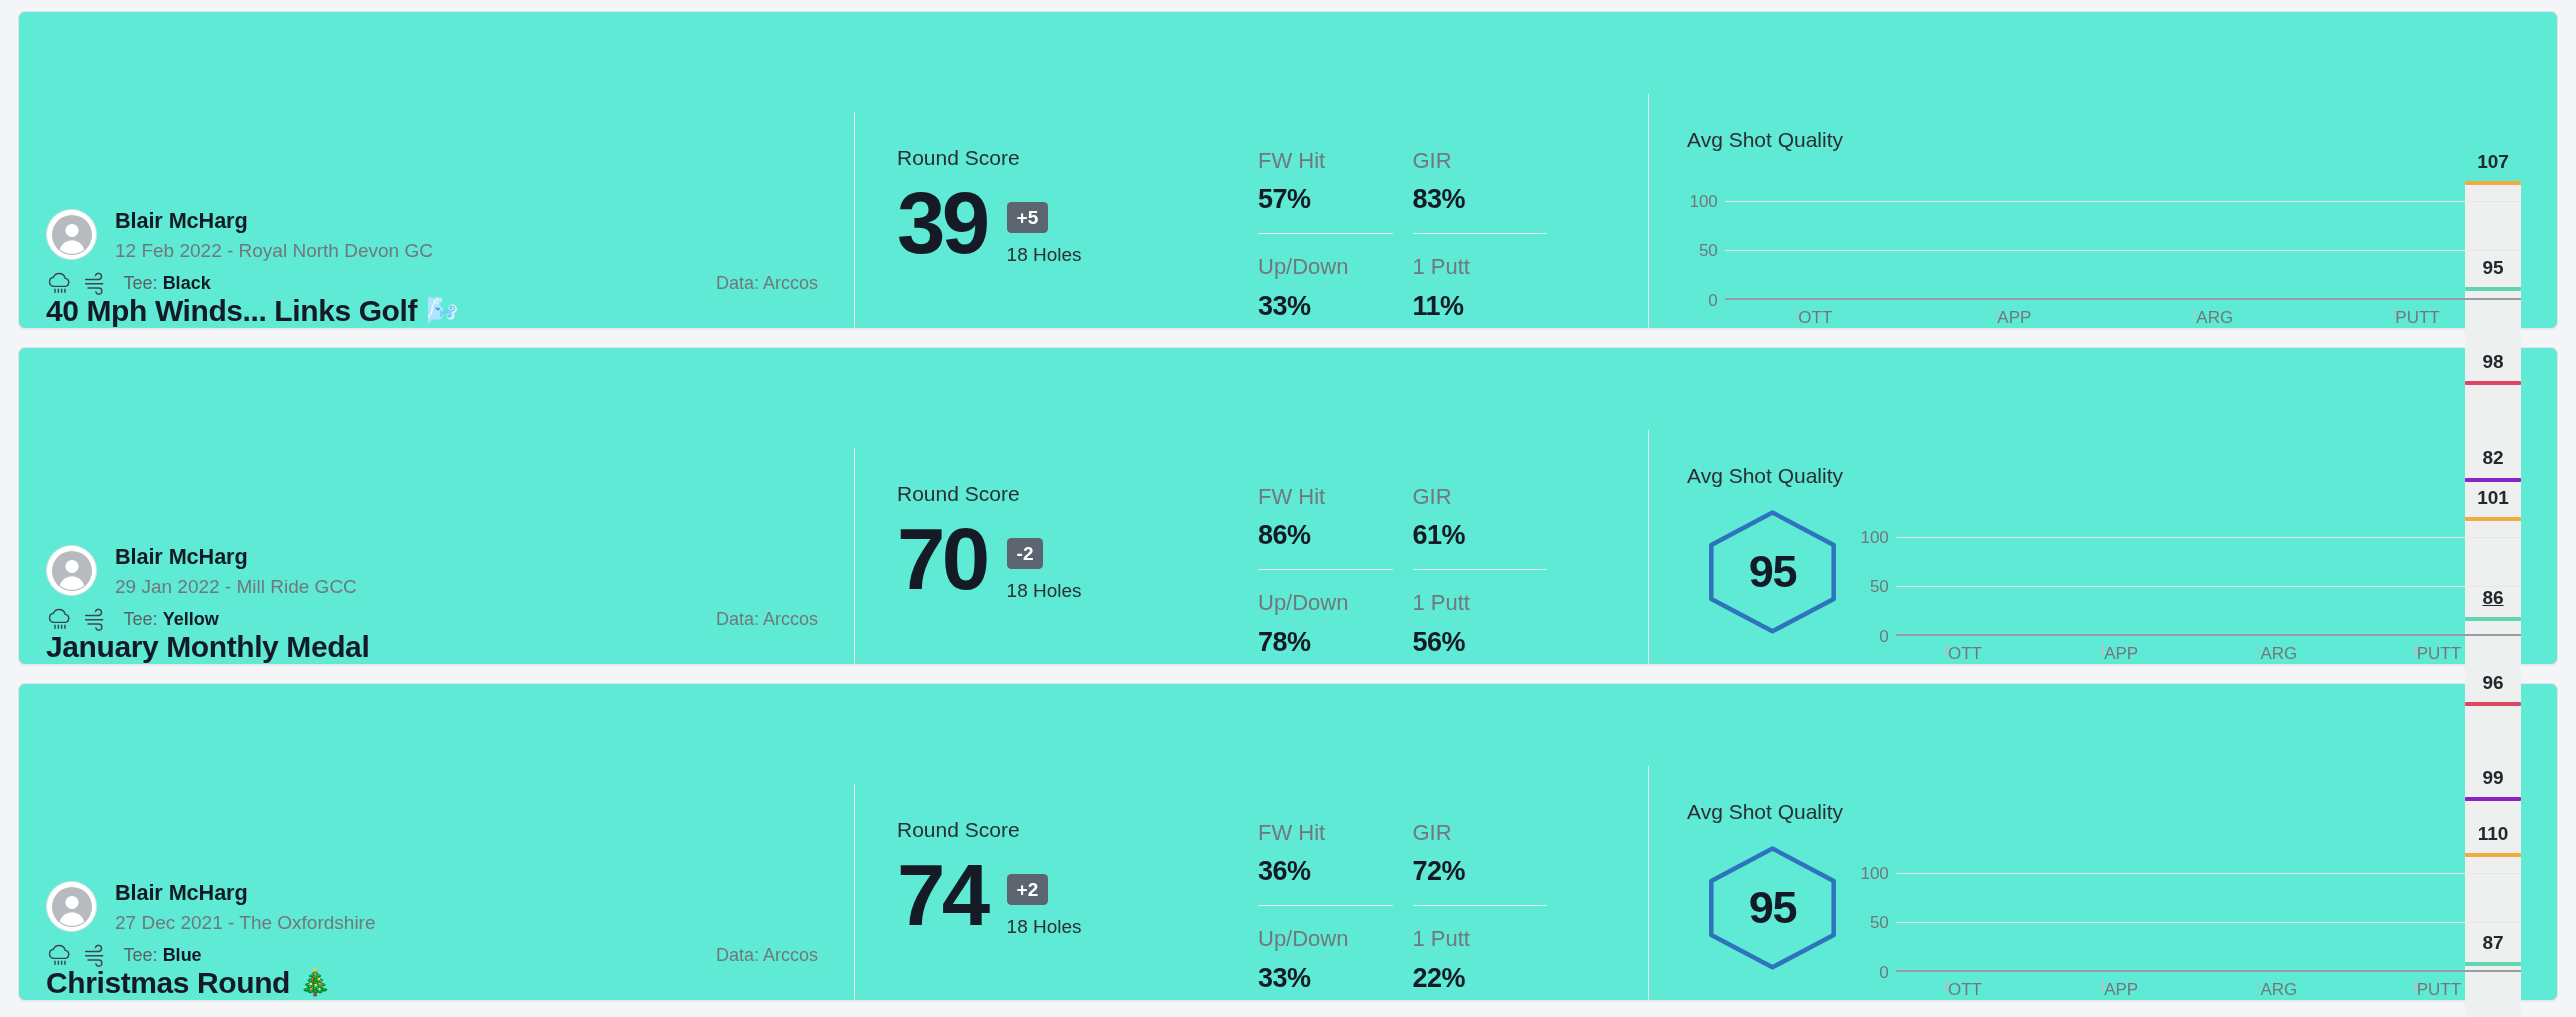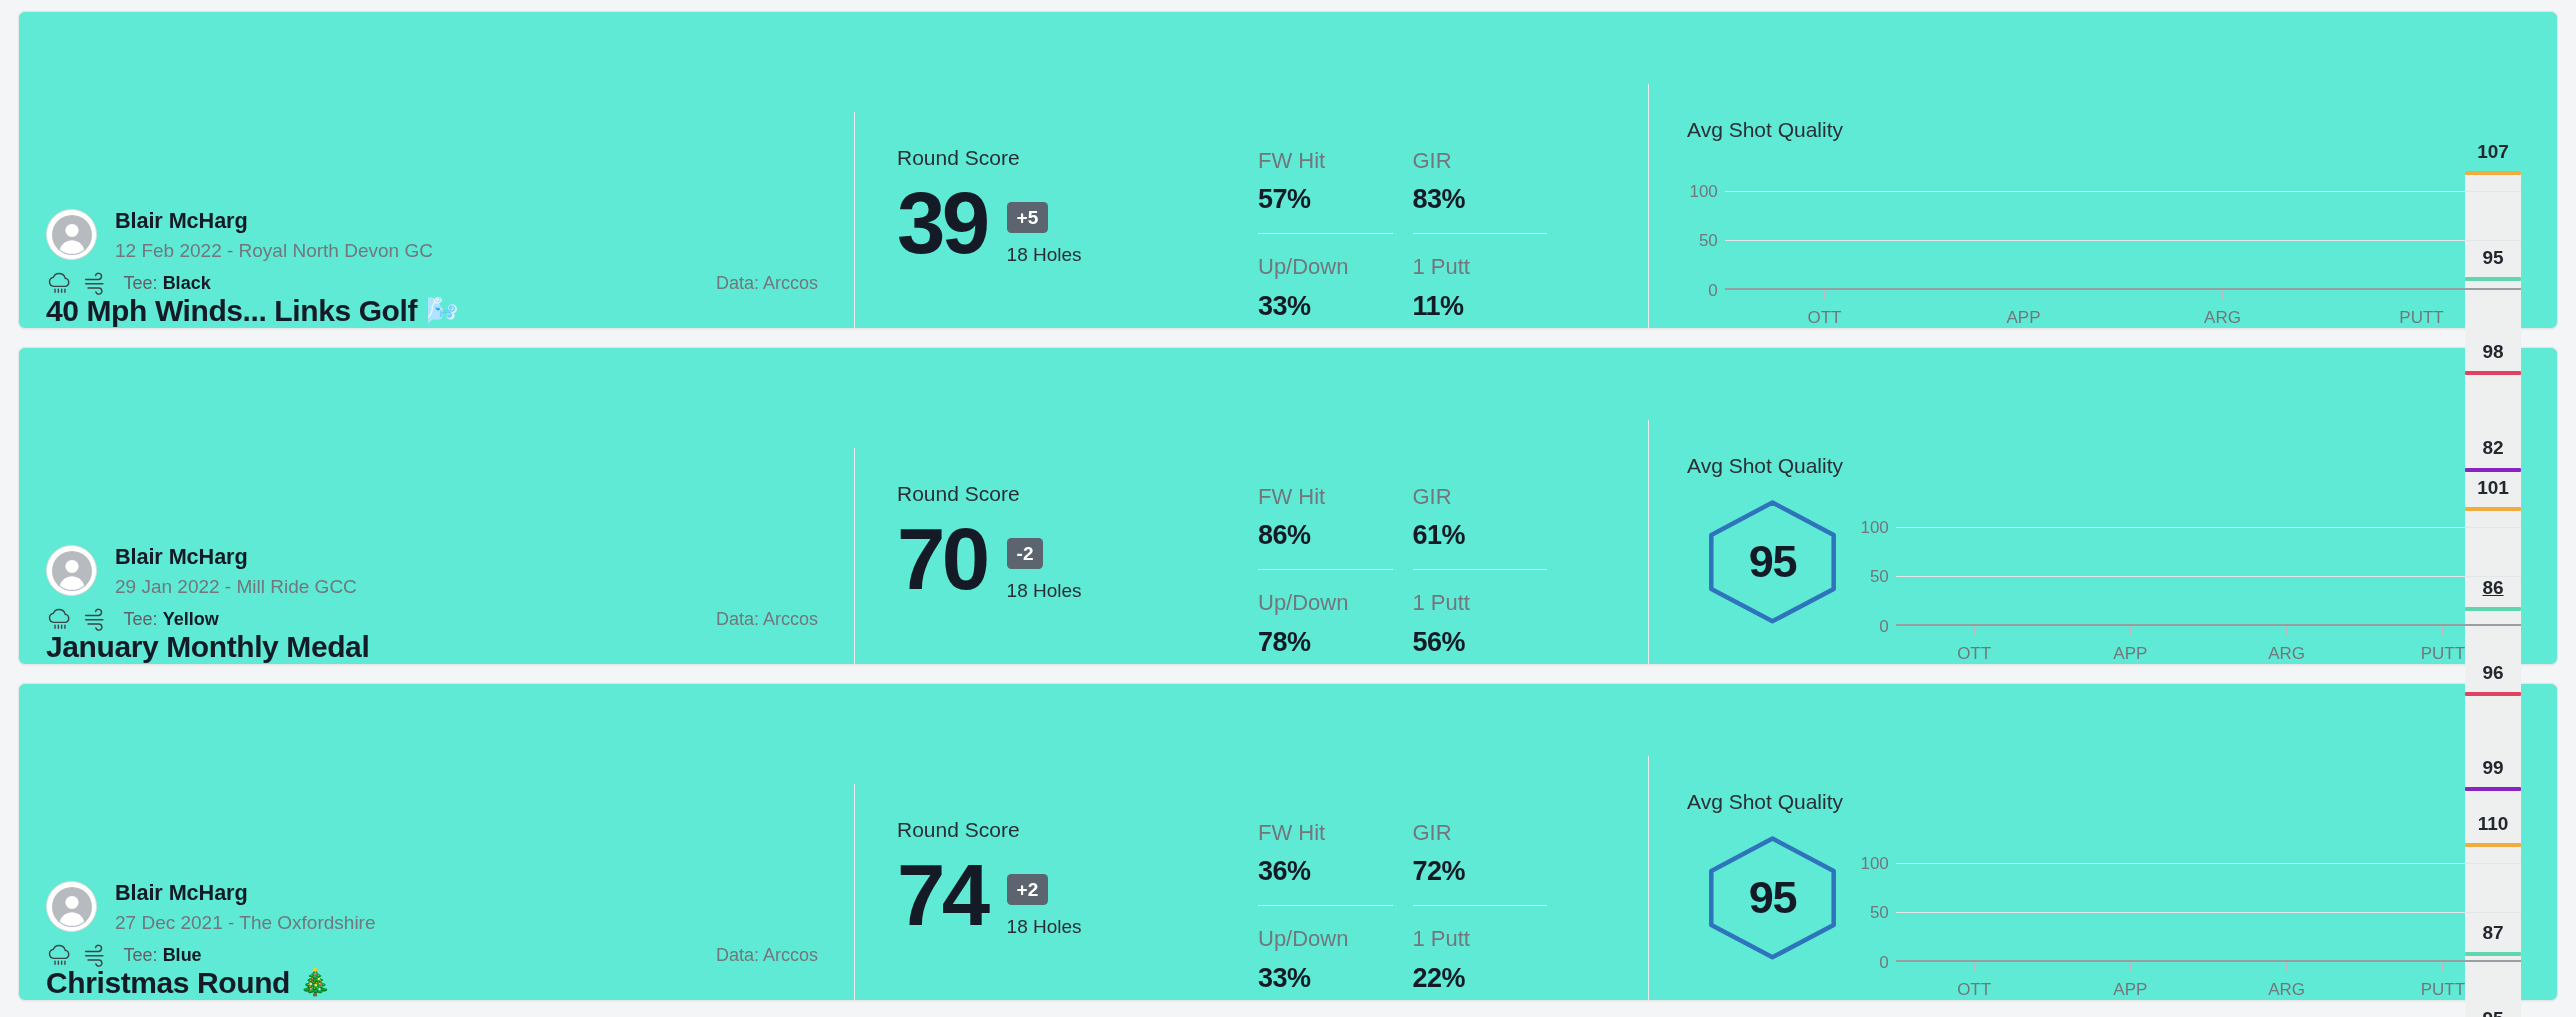--- a/index.html
+++ b/index.html
@@ -113,21 +113,21 @@
   .bars { position:absolute; inset:0; display:flex; align-items:flex-end; justify-content:space-around;flex-direction:column; }
   .bar-slot { width:56px; position:relative; height:100%; display:flex; align-items:flex-end; justify-content:center; }
   .bar { width:56px; background:#eeefef; position:relative; }
   .bar-cap { position:absolute; top:0; left:0; right:0; height:4.5px; border-radius:0.9px; }
   .bar-num {
     position:absolute; left:50%; transform:translateX(-50%);
     font-size:19px; font-weight:700; color:#23282e; white-space:nowrap;
   }
   .x-axis { display:flex; margin-left:38px; }
   .x-labels { flex:1; display:flex; justify-content:space-around; }
-  .x-item { width:56px; display:flex; flex-direction:column; align-items:center; }
+  .x-item { width:56px; display:flex; align-items:center; }
   .x-tick-mark { width:1.8px; height:10px; background:#b9bcc0; }
   .x-label { font-size:17px; color:#72777d; margin-top:8px; white-space:nowrap; }
 </style>
 </head>
 <body>
 
 <div class="page">
   <div class="round-card">
 
     <div class="card-left">

